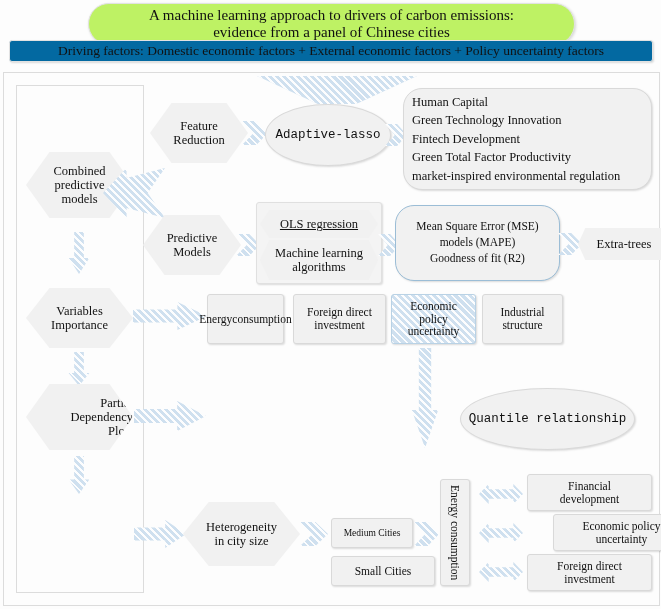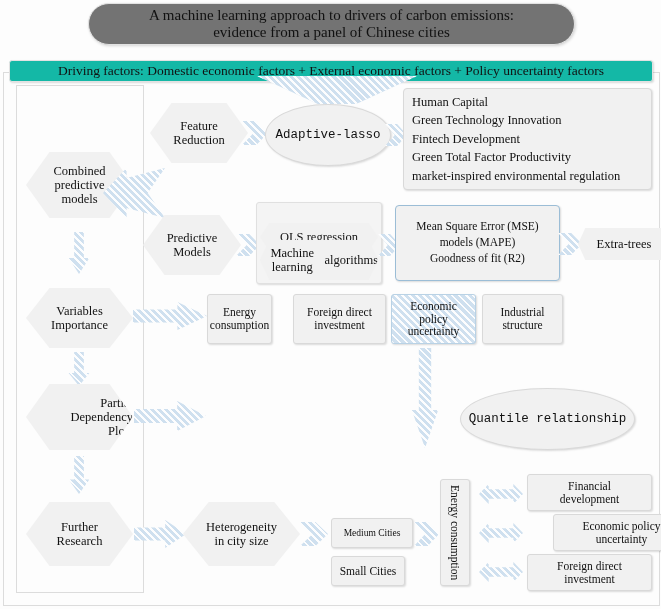--- a/index.html
+++ b/index.html
@@ -7,21 +7,21 @@
        font-family:"Liberation Serif","DejaVu Serif",serif;color:#1a1a1a;}
 
   #root{position:relative;width:661px;height:609px;background:#fdfdfd;}
 
   
   .node{position:absolute;box-sizing:border-box;display:flex;
         align-items:center;justify-content:center;text-align:center;
         background:#f1f1f1;border:1px solid #d9d9d9;color:#111;
         line-height:1.12;}
   .rect{border-radius:3px;box-shadow:1px 1px 2px rgba(0,0,0,.14);}
-  .round{border-radius:4px;box-shadow:1px 1px 2px rgba(0,0,0,.14);}
+  .round{border-radius:19px;box-shadow:1px 1px 2px rgba(0,0,0,.14);}
   .pill{border-radius:40px;box-shadow:1px 1px 3px rgba(0,0,0,.16);}
   .ellipse{border-radius:50%;box-shadow:1px 1px 2px rgba(0,0,0,.14);font-family:Liberation Mono, monospace;}
   .hex{background:#f1f1f1;border:none;
        -webkit-clip-path:polygon(22% 0,78% 0,100% 50%,78% 100%,22% 100%,0 50%);
        clip-path:polygon(22% 0,78% 0,100% 50%,78% 100%,22% 100%,0 50%);
        filter:drop-shadow(1.5px 1.5px 1.5px rgba(0,0,0,.22));}
   .hexflat{background:#f1f1f1;border:none;
        -webkit-clip-path:polygon(8% 0,92% 0,100% 50%,92% 100%,8% 100%,0 50%);
        clip-path:polygon(8% 0,92% 0,100% 50%,92% 100%,8% 100%,0 50%);
        filter:drop-shadow(1px 1px 1.5px rgba(0,0,0,.22));}
@@ -70,26 +70,26 @@
 </style>
 </head>
 <body>
 
 <div id="root">
 
   <div class="frame" style="left:3px;top:72px;width:655px;height:532px;"></div>
 
   <div class="frame" style="left:16px;top:85px;width:126px;height:506px;"></div>
 
-  <div class="node pill t15" style="left:88px;top:3px;width:487px;height:42px;background:#737373;border-color:#e2e2e2;flex-direction:column;">
+  <div class="node pill t15" style="left:88px;top:3px;width:487px;height:42px;background:#bef264;border-color:#e2e2e2;flex-direction:column;">
     <span>A machine learning approach to drivers of carbon emissions:</span>
     <span>evidence from a panel of Chinese cities</span>
   </div>
 
-  <div class="node rect t13" style="left:9px;top:60px;width:644px;height:22px;background:#14b8a6;border-color:#e2e2e2;">
+  <div class="node rect t13" style="left:9px;top:40px;width:644px;height:22px;background:#0369a1;border-color:#e2e2e2;">
     <span>Driving factors: Domestic economic factors + External economic factors + Policy uncertainty factors</span>
   </div>
 
   <div class="wedge hatch" style="left:257px;top:76px;width:160px;height:28px;"></div>
 
   <div class="node hex t12" style="left:26px;top:152px;width:107px;height:66px;flex-direction:column;">
     <span>Combined</span>
     <span>predictive</span>
     <span>models</span>
   </div>
@@ -101,24 +101,20 @@
   </div>
   <div class="arrow-d hatch" style="left:68px;top:352px;width:22px;height:34px;"></div>
 
   <div class="node hex t12" style="left:26px;top:384px;width:107px;height:66px;flex-direction:column;align-items:flex-end;">
     <span>Partial</span>
     <span>Dependency</span>
     <span>Plots</span>
   </div>
   <div class="arrow-d hatch" style="left:68px;top:456px;width:22px;height:38px;"></div>
 
-  <div class="node hex t12" style="left:26px;top:502px;width:107px;height:64px;flex-direction:column;">
-    <span>Further</span>
-    <span>Research</span>
-  </div>
 
   <div class="merge-l hatch" style="left:103px;top:168px;width:62px;height:50px;"></div>
 
   <div class="node hex t12" style="left:150px;top:103px;width:98px;height:60px;flex-direction:column;">
     <span>Feature</span>
     <span>Reduction</span>
   </div>
 
   <div class="chev-r hatch" style="left:242px;top:121px;width:26px;height:24px;"></div>
 
@@ -137,45 +133,45 @@
   </div>
 
   <div class="node hex t12" style="left:143px;top:215px;width:98px;height:60px;flex-direction:column;">
     <span>Predictive</span>
     <span>Models</span>
   </div>
 
   <div class="chev-r hatch" style="left:236px;top:234px;width:24px;height:22px;"></div>
 
   <div class="node rect" style="left:256px;top:202px;width:126px;height:82px;background:#f4f4f4;border-color:#e0e0e0;"></div>
-  <div class="node hexflat t12" style="left:260px;top:223px;width:118px;height:28px;">
+  <div class="node hexflat t12" style="left:260px;top:210px;width:118px;height:28px;text-decoration:underline;">
     <span>OLS regression</span>
   </div>
-  <div class="node hexflat t12" style="left:260px;top:240px;width:118px;height:40px;flex-direction:row;">
+  <div class="node hexflat t12" style="left:260px;top:240px;width:118px;height:40px;flex-direction:column;">
     <span>Machine learning</span>
     <span>algorithms</span>
   </div>
 
   <div class="chev-r hatch" style="left:378px;top:234px;width:22px;height:22px;"></div>
 
   <div class="node round t11" style="left:395px;top:205px;width:165px;height:76px;border:1.4px solid #9bbdd6;flex-direction:column;line-height:1.38;">
     <span>Mean Square Error (MSE)</span>
     <span>models (MAPE)</span>
     <span>Goodness of fit (R2)</span>
   </div>
 
   <div class="chev-r hatch" style="left:558px;top:233px;width:24px;height:22px;"></div>
 
   <div class="node hexflat t12" style="left:578px;top:228px;width:92px;height:32px;">
     <span>Extra-trees</span>
   </div>
 
   <div class="arrow-r hatch" style="left:133px;top:301px;width:74px;height:30px;"></div>
 
-  <div class="node rect t11" style="left:207px;top:294px;width:65px;height:50px;flex-direction:column;">
+  <div class="node rect t11" style="left:207px;top:294px;width:77px;height:50px;flex-direction:row;">
     <span>Energy</span>
     <span>consumption</span>
   </div>
   <div class="node rect t11" style="left:293px;top:294px;width:93px;height:50px;flex-direction:column;">
     <span>Foreign direct</span>
     <span>investment</span>
   </div>
   <div class="node rect hatch t11" style="left:391px;top:294px;width:85px;height:50px;flex-direction:column;border-color:#b9d2e5;">
     <span>Economic</span>
     <span>policy</span>
@@ -200,21 +196,21 @@
   <div class="node hex t12" style="left:183px;top:502px;width:117px;height:64px;flex-direction:column;">
     <span>Heterogeneity</span>
     <span>in city size</span>
   </div>
 
   <div class="chev-r hatch" style="left:300px;top:522px;width:28px;height:24px;"></div>
 
   <div class="node rect t9" style="left:331px;top:518px;width:82px;height:30px;">
     <span>Medium Cities</span>
   </div>
-  <div class="node rect t11" style="left:331px;top:556px;width:74px;height:30px;">
+  <div class="node rect t11" style="left:331px;top:556px;width:104px;height:30px;">
     <span>Small Cities</span>
   </div>
 
   <div class="chev-r hatch" style="left:414px;top:522px;width:25px;height:24px;"></div>
 
   <div class="node rect t11 vert" style="left:440px;top:479px;width:30px;height:107px;">
     <span>Energy consumption</span>
   </div>
 
   <div class="arrow-lr hatch" style="left:479px;top:483px;width:44px;height:22px;"></div>

